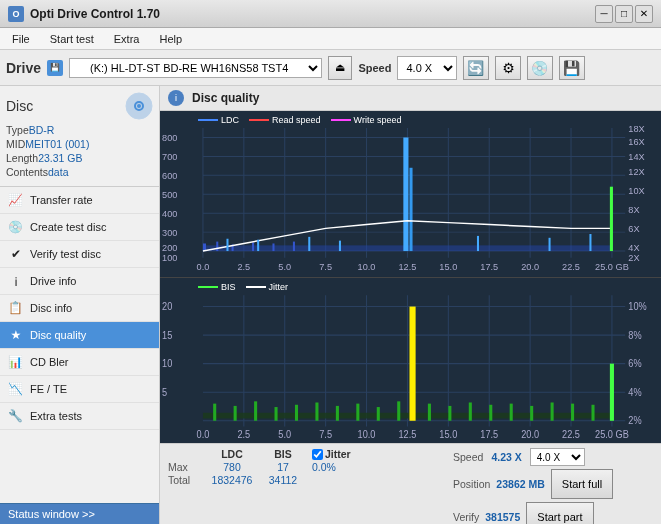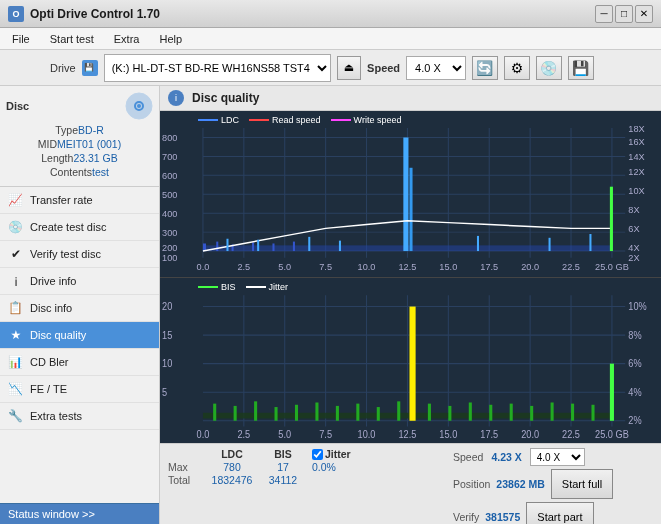--- a/index.html
+++ b/index.html
@@ -70,31 +70,30 @@
     .toolbar {
       background: #ececec;
       height: 36px;
       display: flex;
       align-items: center;
       padding: 0 6px;
       border-bottom: 1px solid #ccc;
       gap: 6px;
     }
     .toolbar-label {
-      font-size: 11px;
-      font-weight: 400;
+      font-size: 14px;
+      font-weight: 700;
       color: #333;
-      margin-left: 44px;
     }
     .drive-select {
       background: white;
       border: 1px solid #aaa;
-      padding: 2px 3px;
-      font-size: 11px;
-      height: 28px;
+      padding: 2px 16px;
+      font-size: 11px;
+      height: 20px;
       min-width: 200px;
     }
     .toolbar-btn {
       border: 1px solid #999;
       background: linear-gradient(to bottom, #f5f5f5, #ddd);
       padding: 2px 6px;
       cursor: pointer;
       height: 24px;
       font-size: 11px;
       display: flex; align-items: center;
@@ -136,27 +135,27 @@
       padding: 6px;
       border-bottom: 1px solid #ccc;
     }
     .disc-header {
       display: flex;
       align-items: center;
       justify-content: space-between;
       margin-bottom: 4px;
     }
     .disc-title {
-      font-size: 11px;
-      font-weight: 700;
+      font-size: 14px;
+      font-weight: 400;
       color: #333;
     }
     .disc-row {
       display: flex;
-      justify-content: center;
+      justify-content: flex-start;
       margin-bottom: 2px;
       font-size: 10.5px;
     }
     .disc-key { color: #444; }
     .disc-val { color: #1a5fa8; font-weight: 500; }
     .label-row {
       display: flex;
       align-items: center;
       gap: 4px;
       margin-top: 2px;
@@ -347,21 +346,21 @@
       <div class="disc-row">
         <span class="disc-key">MID</span>
         <span class="disc-val">MEIT01 (001)</span>
       </div>
       <div class="disc-row">
         <span class="disc-key">Length</span>
         <span class="disc-val">23.31 GB</span>
       </div>
       <div class="disc-row">
         <span class="disc-key">Contents</span>
-        <span class="disc-val">test</span>
+        <span class="disc-val">data</span>
       </div>
     </div>
 
     <div class="nav-items">
       <div class="nav-item">
         <span class="nav-item-icon">📈</span>
         <span>Transfer rate</span>
       </div>
       <div class="nav-item">
         <span class="nav-item-icon">💿</span>

